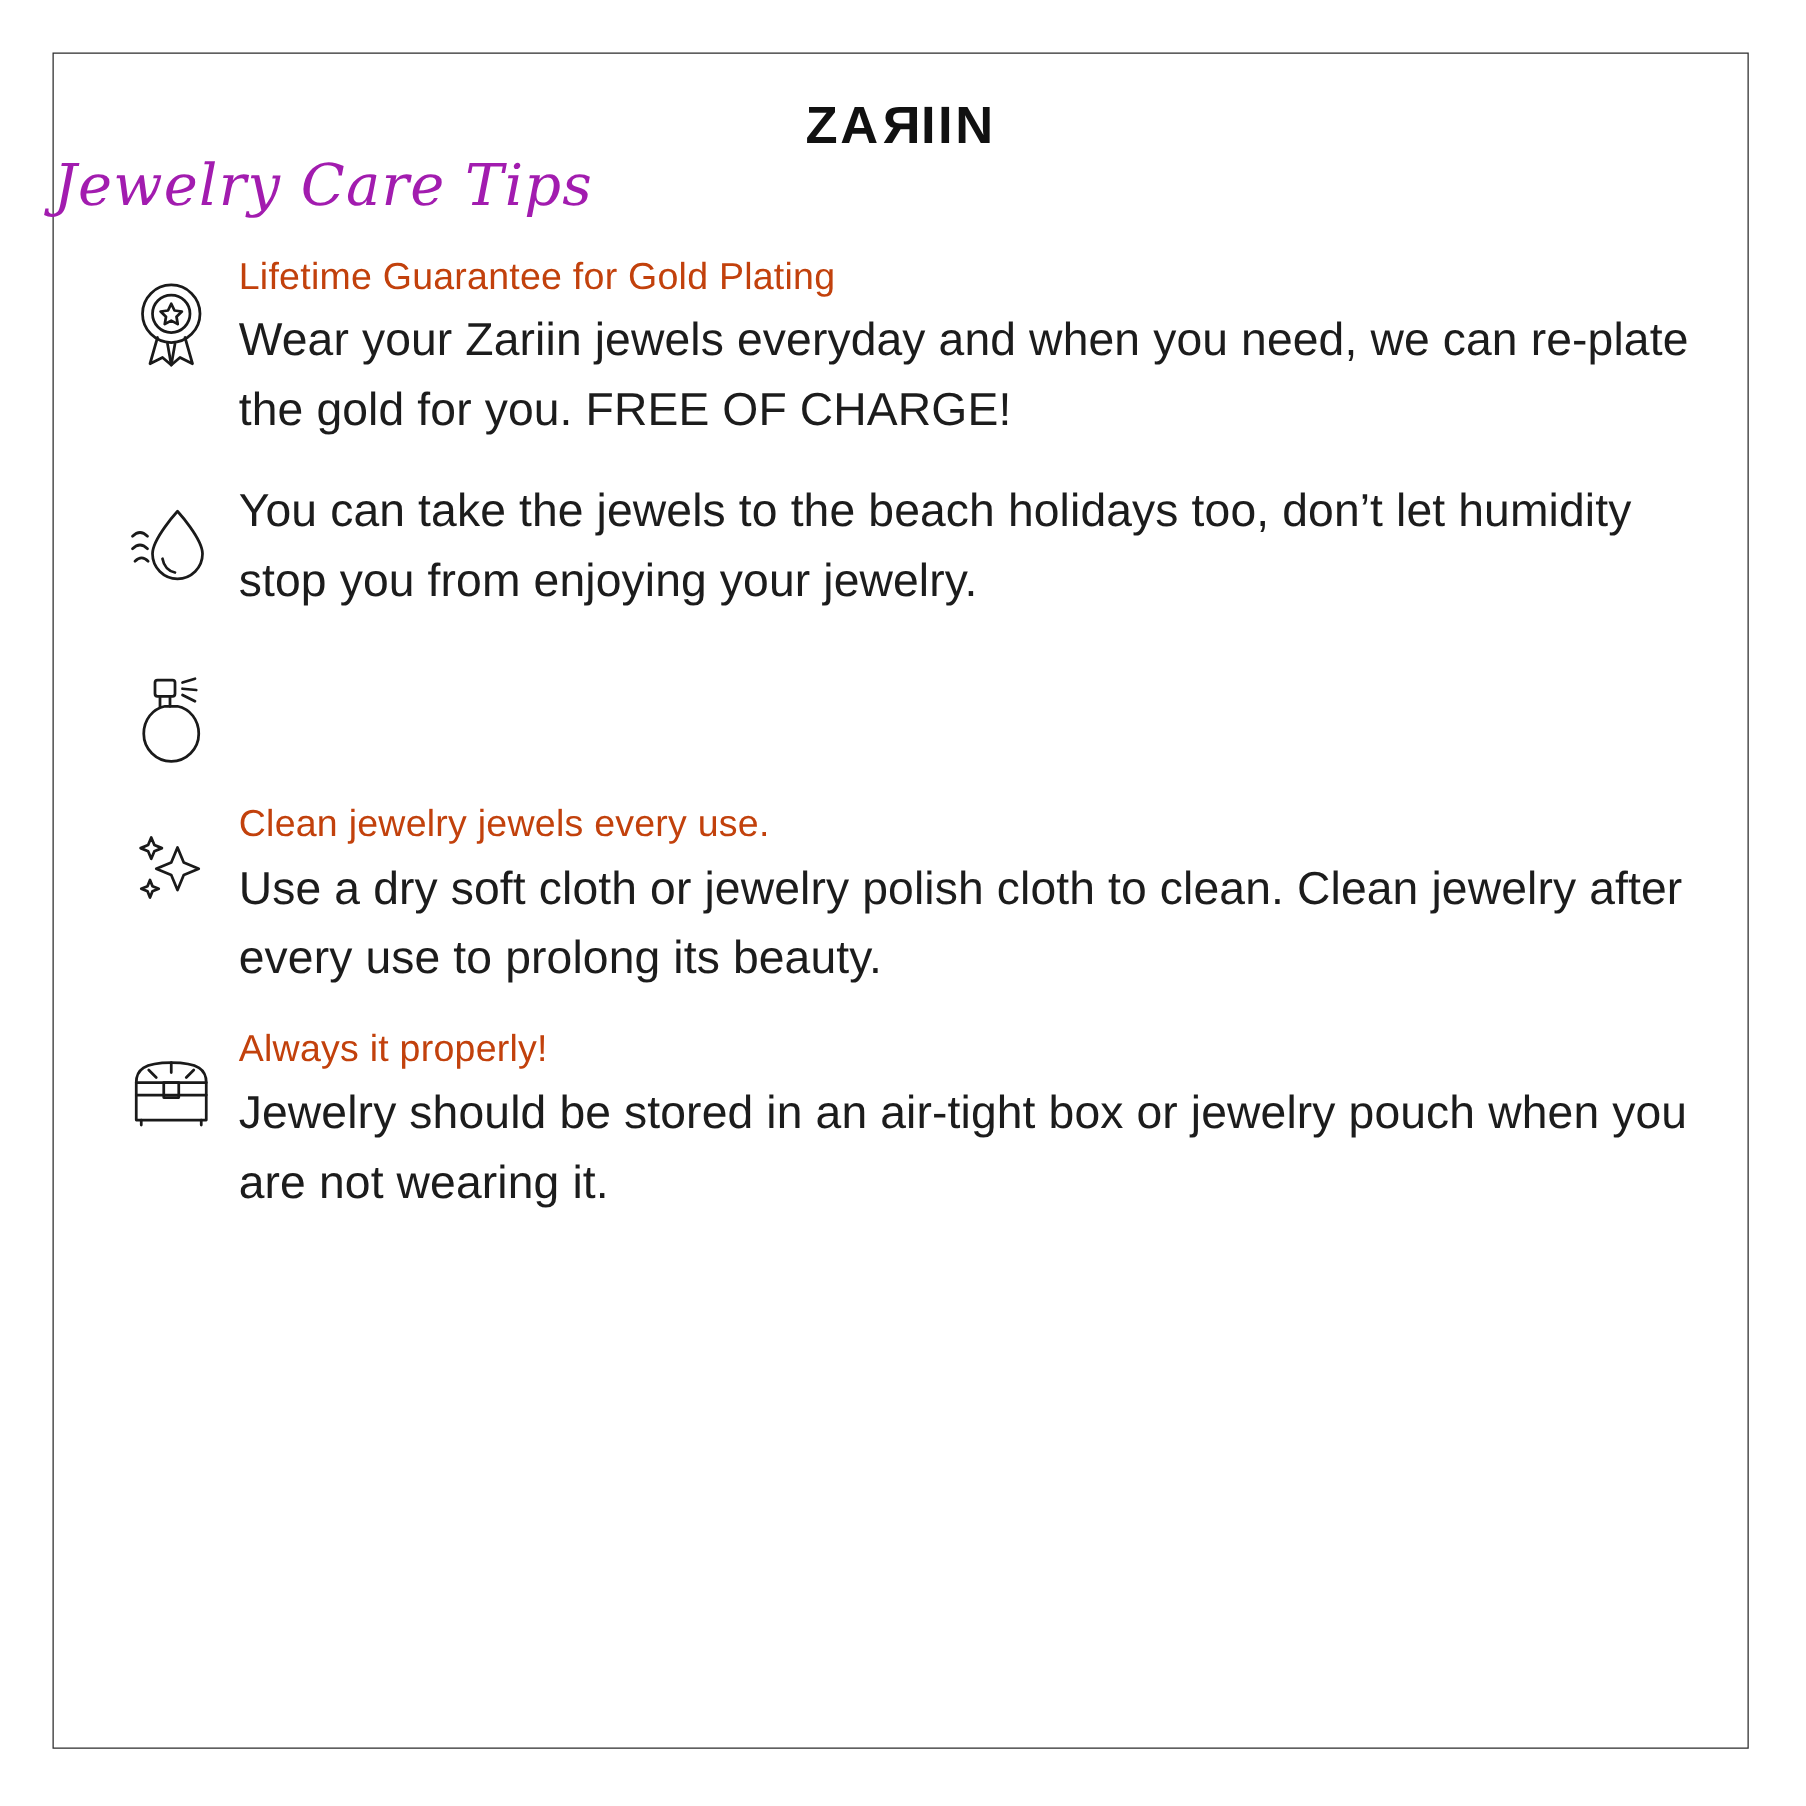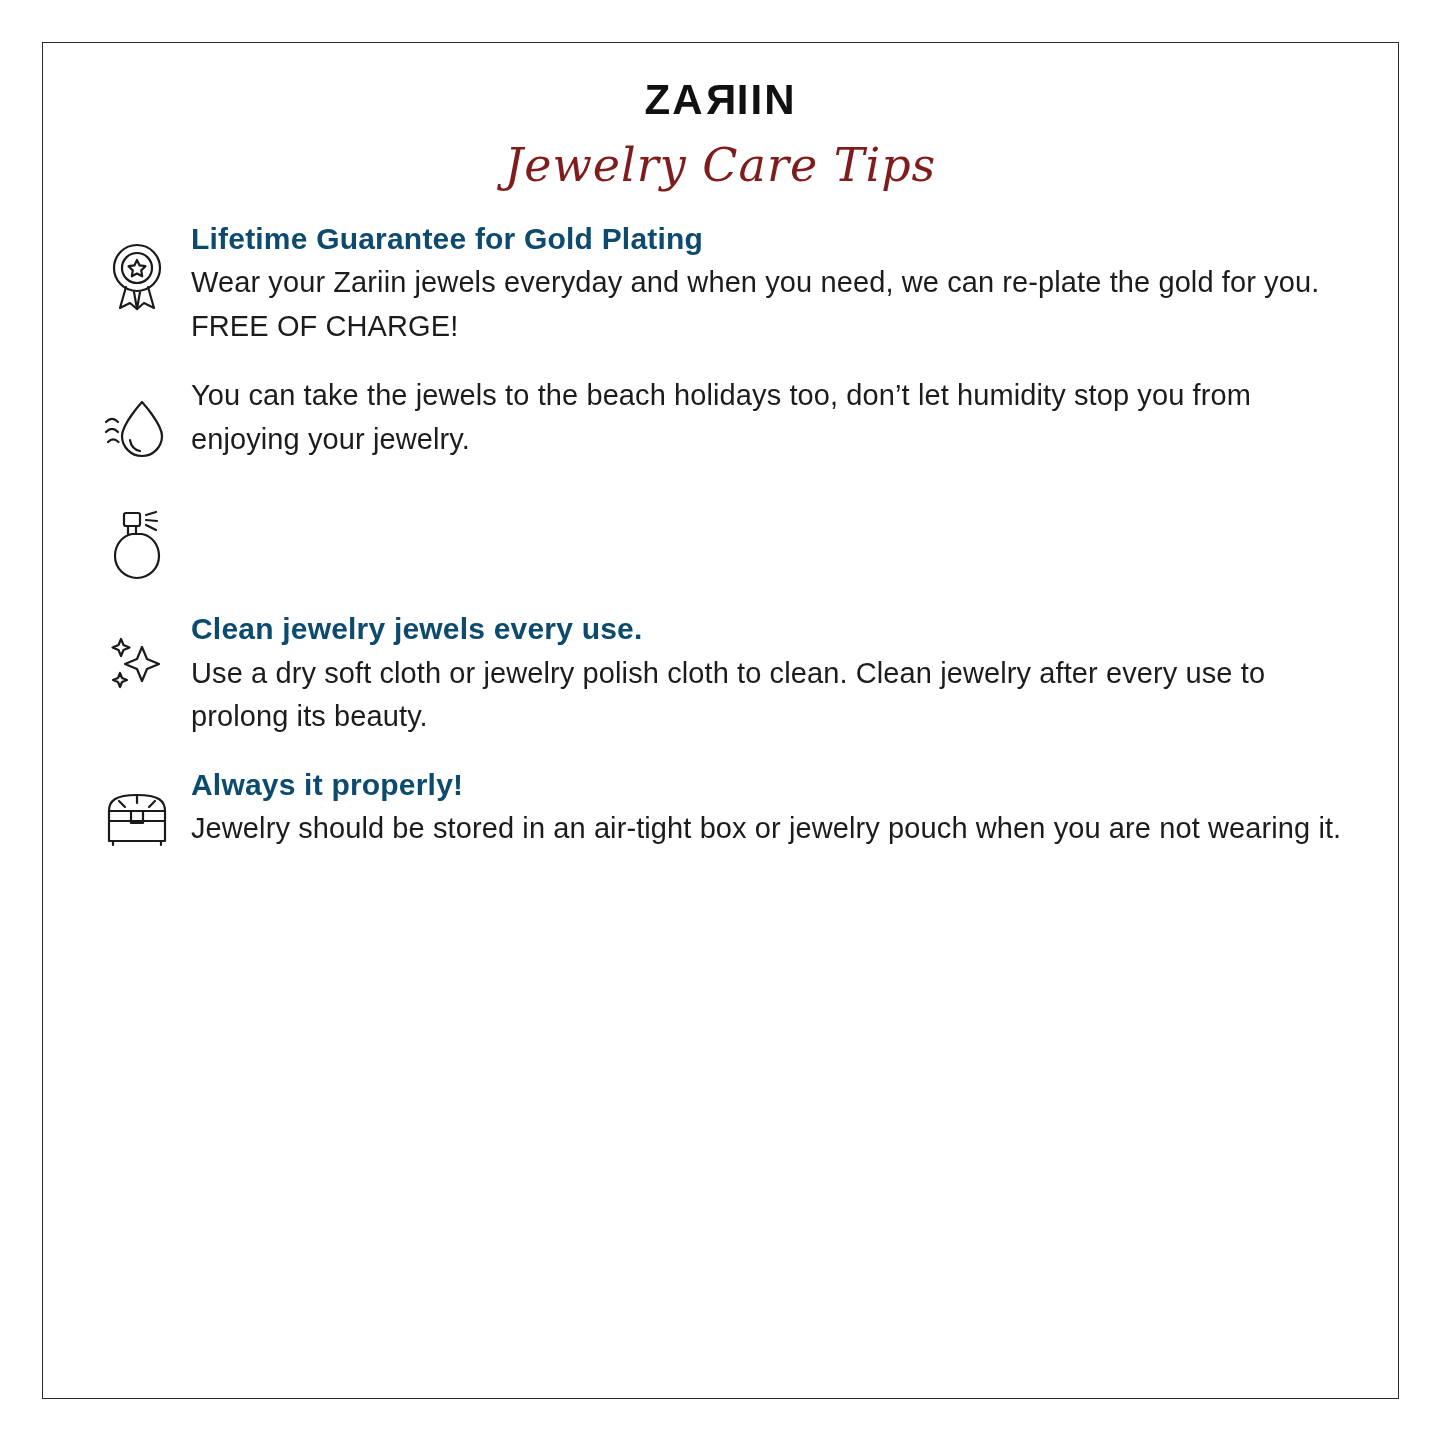--- a/index.html
+++ b/index.html
@@ -32,26 +32,25 @@
     font-size: 42px;
     letter-spacing: 2px;
     color: #111111;
     line-height: 1;
   }
   .brand .flip {
     display: inline-block;
     transform: scaleX(-1);
   }
   .subtitle {
-    text-align: center;
-    margin-top: 19px;
+    margin-top: 2px;
     font-family: "DejaVu Serif", serif;
     font-style: italic;
     font-size: 46px;
-    color: #7f1d1d;
+    color: #a21caf;
     letter-spacing: 1px;
     line-height: 1.1;
   }
   .tips {
     margin-top: 28px;
     padding: 0 30px 0 40px;
   }
   .tip {
     display: flex;
     align-items: flex-start;
@@ -64,28 +63,28 @@
     justify-content: center;
     align-items: center;
     padding-top: 22px;
   }
   .tip-body {
     flex: 1 1 auto;
     padding-right: 10px;
   }
   .tip-title {
     font-size: 30px;
-    font-weight: bold;
-    color: #0c4a6e;
+    font-weight: normal;
+    color: #c2410c;
     line-height: 1.35;
     margin: 0 0 2px 0;
     letter-spacing: 0.2px;
   }
   .tip-text {
-    font-size: 29px;
+    font-size: 37px;
     color: #1c1c1c;
     line-height: 1.5;
     margin: 0;
     letter-spacing: 0.1px;
   }
   svg { display: block; }
 </style>
 </head>
 <body>
 

